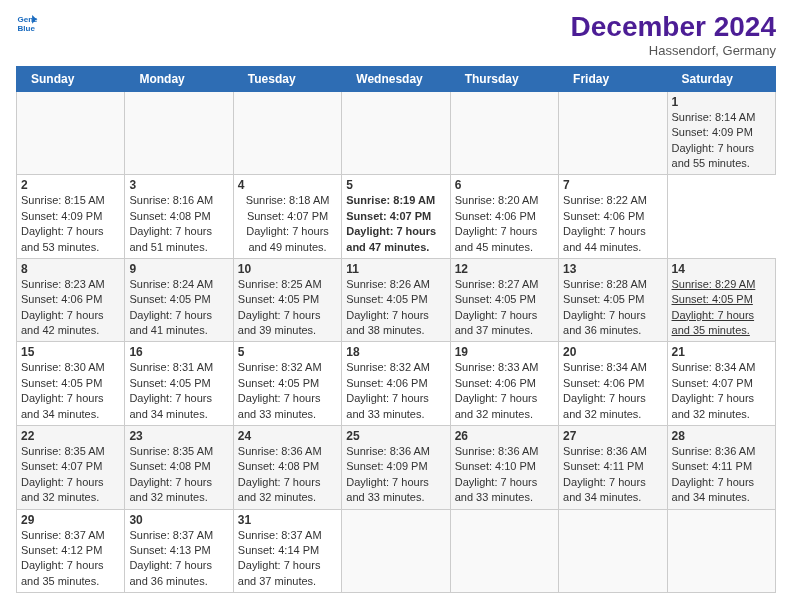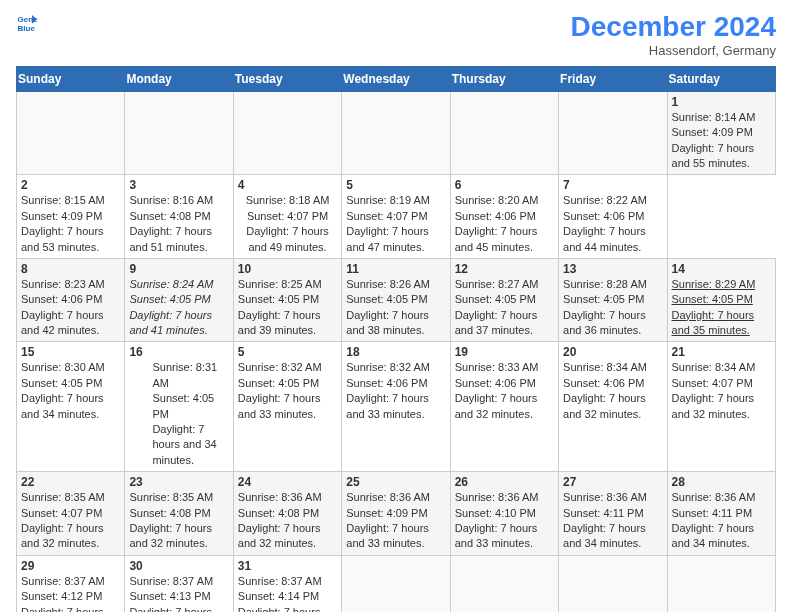--- a/index.html
+++ b/index.html
@@ -28,38 +28,38 @@
     .logo-icon {
       width: 22px;
       height: 22px;
     }
     .title-block {
       text-align: right;
     }
     .month-title {
       font-size: 28px;
       font-weight: bold;
-      color: #3b82f6;
+      color: #4c1d95;
       line-height: 1.1;
     }
     .location {
       font-size: 13px;
       color: #555;
     }
     table {
       width: 100%;
       border-collapse: collapse;
       table-layout: fixed;
     }
     thead tr th {
       background-color: #2e6db4;
       color: #fff;
       font-size: 12px;
       font-weight: bold;
-      padding: 5px 1px;
+      padding: 5px 14px;
       text-align: left;
       border: 1px solid #2e6db4;
     }
     tbody tr td {
       vertical-align: top;
       border: 1px solid #ccc;
       padding: 3px 4px;
       font-size: 9.5px;
       color: #333;
       height: 82px;
@@ -145,21 +145,21 @@
 Daylight: 7 hours and 51 minutes.</div>
           </td>
           <td>
             <span class="day-num">4</span>
             <div class="day-info" style="white-space: pre-line; text-align: center;">Sunrise: 8:18 AM
 Sunset: 4:07 PM
 Daylight: 7 hours and 49 minutes.</div>
           </td>
           <td>
             <span class="day-num">5</span>
-            <div class="day-info" style="white-space: pre-line;">Sunrise: 8:19 AM
+            <div class="day-info" style="white-space: pre-line; font-weight: bold;">Sunrise: 8:19 AM
 Sunset: 4:07 PM
 Daylight: 7 hours and 47 minutes.</div>
           </td>
           <td>
             <span class="day-num">6</span>
             <div class="day-info" style="white-space: pre-line;">Sunrise: 8:20 AM
 Sunset: 4:06 PM
 Daylight: 7 hours and 45 minutes.</div>
           </td>
           <td>
@@ -171,21 +171,21 @@
         </tr>
         <tr>
           <td>
             <span class="day-num">8</span>
             <div class="day-info" style="white-space: pre-line;">Sunrise: 8:23 AM
 Sunset: 4:06 PM
 Daylight: 7 hours and 42 minutes.</div>
           </td>
           <td>
             <span class="day-num">9</span>
-            <div class="day-info" style="white-space: pre-line; font-style: italic;">Sunrise: 8:24 AM
+            <div class="day-info" style="white-space: pre-line;">Sunrise: 8:24 AM
 Sunset: 4:05 PM
 Daylight: 7 hours and 41 minutes.</div>
           </td>
           <td>
             <span class="day-num">10</span>
             <div class="day-info" style="white-space: pre-line;">Sunrise: 8:25 AM
 Sunset: 4:05 PM
 Daylight: 7 hours and 39 minutes.</div>
           </td>
           <td>
@@ -215,21 +215,21 @@
         </tr>
         <tr>
           <td>
             <span class="day-num">15</span>
             <div class="day-info" style="white-space: pre-line;">Sunrise: 8:30 AM
 Sunset: 4:05 PM
 Daylight: 7 hours and 34 minutes.</div>
           </td>
           <td>
             <span class="day-num">16</span>
-            <div class="day-info" style="white-space: pre-line; margin-left: 23px;">Sunrise: 8:31 AM
+            <div class="day-info" style="white-space: pre-line;">Sunrise: 8:31 AM
 Sunset: 4:05 PM
 Daylight: 7 hours and 34 minutes.</div>
           </td>
           <td>
             <span class="day-num">5</span>
             <div class="day-info" style="white-space: pre-line;">Sunrise: 8:32 AM
 Sunset: 4:05 PM
 Daylight: 7 hours and 33 minutes.</div>
           </td>
           <td>

